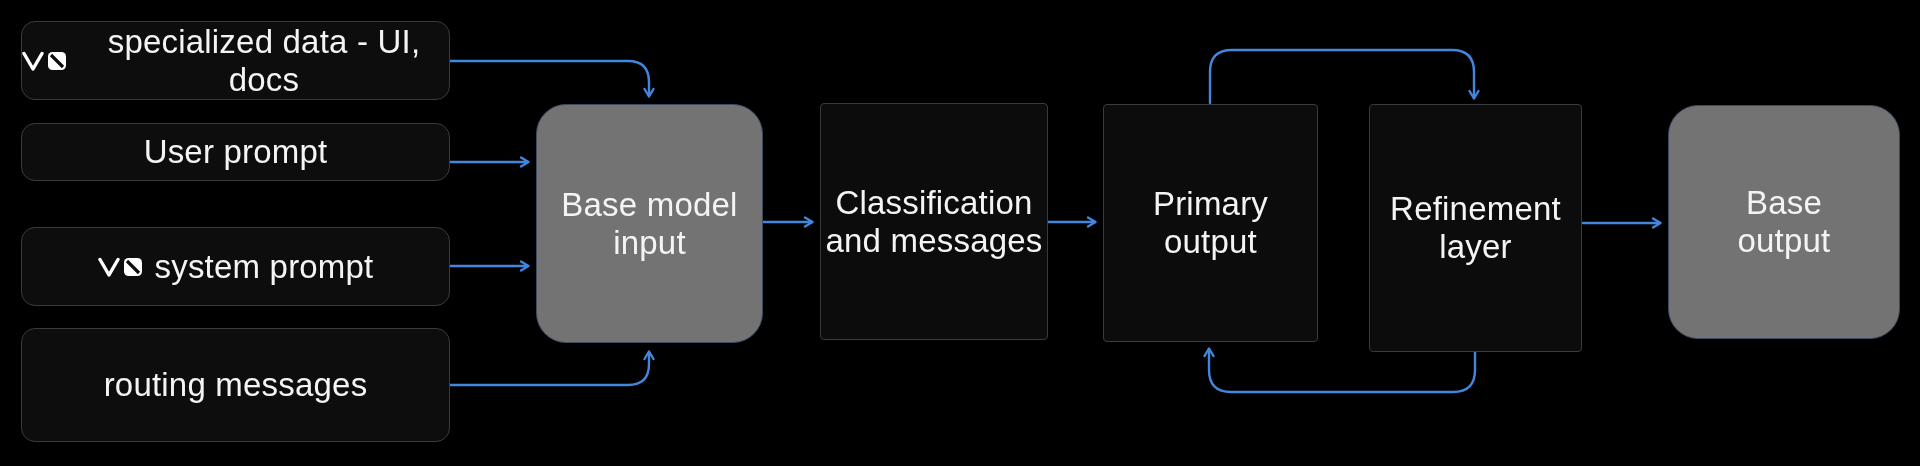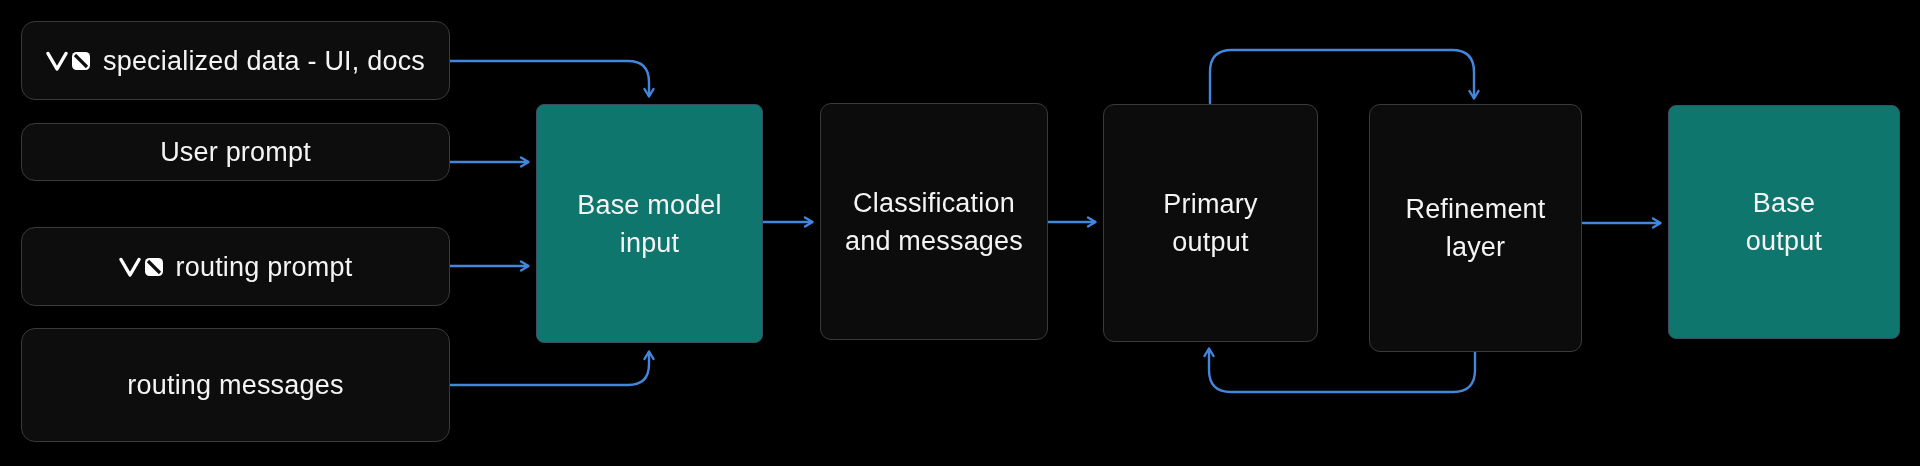--- a/index.html
+++ b/index.html
@@ -2,25 +2,25 @@
 <html><head>
 <meta charset="utf-8">
 <style>
   html,body{margin:0;padding:0;background:#000;}
   .stage{
     position:relative;width:1920px;height:466px;background:#000000;
     font-family:"Liberation Sans",sans-serif;color:#f4f4f4;overflow:hidden;
   }
   .node{
     position:absolute;display:flex;flex-direction:column;align-items:center;justify-content:center;
-    text-align:center;font-size:27px;line-height:38px;letter-spacing:.2px;box-sizing:border-box;
+    text-align:center;font-size:33px;line-height:38px;letter-spacing:.2px;box-sizing:border-box;
   }
   .node.dark{background:#0d0d0d;border:1.5px solid #3a3a3a;border-radius:14px;}
-  .node.center{border-radius:11px;background:#0c0c0c;}
-  .node.navy{background:#0f766e;border:1.5px solid #3e4c63;border-radius:8px;}
+  .node.center{border-radius:4px;background:#0c0c0c;}
+  .node.navy{background:#737373;border:1.5px solid #3e4c63;border-radius:30px;}
   .label-row{display:flex;flex-direction:row;align-items:center;justify-content:center;gap:11px;}
   .v0-logo{display:inline-flex;align-items:center;}
   .arrows{position:absolute;left:0;top:0;width:1920px;height:466px;pointer-events:none;}
   .line{display:block;}
 </style>
 </head>
 <body>
 
 <div class="stage">
 
@@ -62,21 +62,21 @@
 
   <div class="node dark" style="left:21px;top:227px;width:429px;height:79px">
     <div class="label-row">
       <span class="v0-logo">
         <svg width="46" height="24" viewBox="0 0 46 24">
           <path d="M2 4.5 L11 20 L20 4.5" stroke="#ffffff" stroke-width="3.4" fill="none" stroke-linecap="round" stroke-linejoin="round"></path>
           <rect x="26" y="3" width="18" height="18" rx="4.5" fill="#ffffff"></rect>
           <line x1="29" y1="6" x2="41" y2="18" stroke="#0d0d0d" stroke-width="3.2"></line>
         </svg>
       </span>
-      <span>routing prompt</span>
+      <span>system prompt</span>
     </div>
   </div>
 
   <div class="node dark" style="left:21px;top:328px;width:429px;height:114px">
     <span class="line">routing messages</span>
   </div>
 
   <div class="node navy" style="left:536px;top:104px;width:227px;height:239px">
     <span class="line">Base model</span>
     <span class="line">input</span>

